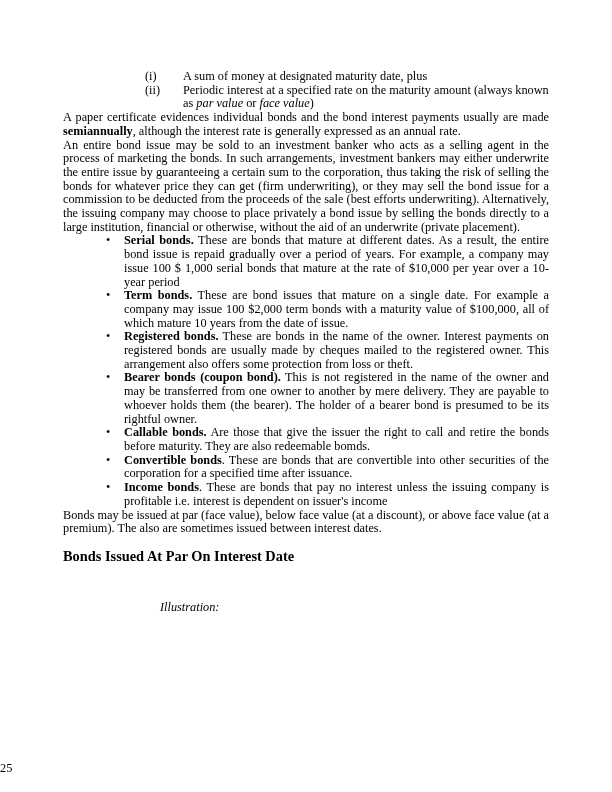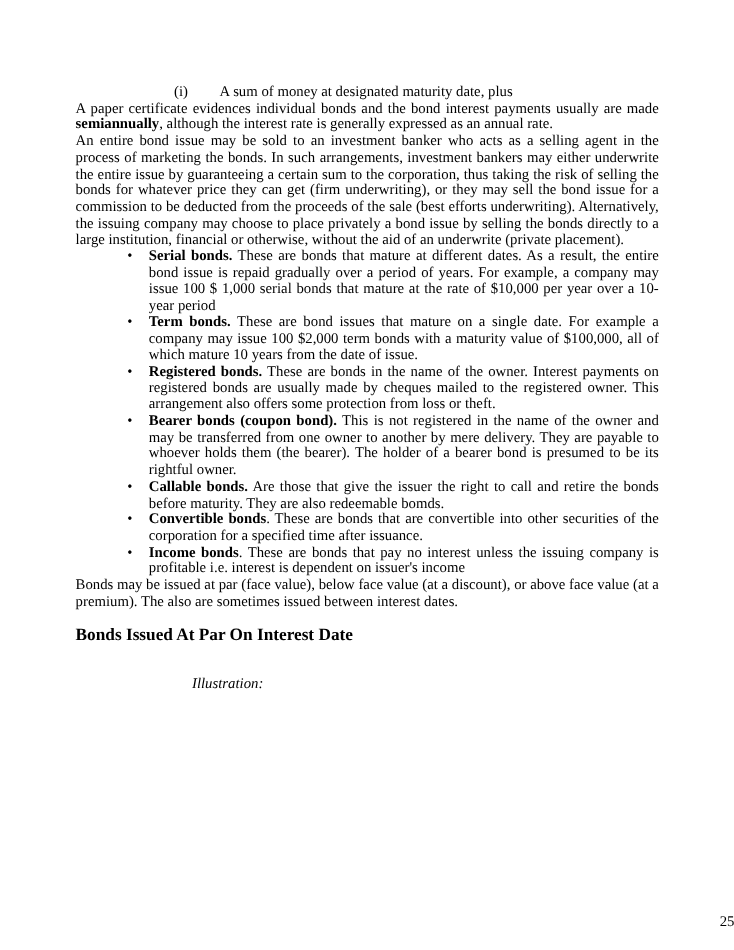--- a/index.html
+++ b/index.html
@@ -35,40 +35,44 @@
     text-align: justify;
   }
   ul.bond-list .bullet {
     position: absolute;
     left: 43px;
     top: 0;
   }
   .lead { font-weight: bold; }
   .illustration {
     font-style: italic;
-    margin-top: 27px;
+    margin-top: 37px;
     margin-left: 97px;
   }
   .page-number {
     position: absolute;
     bottom: 16px;
     left: 0;
     width: 100%;
-    text-align: right;
+    text-align: left;
   }
 </style>
 </head>
 <body>
 
 <div class="page">
 
   <div class="roman-list">
     <div class="roman-item">
       <span class="marker">(i)</span>
       <span class="roman-text">A sum of money at designated maturity date, plus</span>
+    </div>
+    <div class="roman-item">
+      <span class="marker">(ii)</span>
+      <span class="roman-text"><span>Periodic interest at a specified rate on the maturity amount (always known as </span><i>par value</i><span> or </span><i>face value</i><span>)</span></span>
     </div>
   </div>
 
   <p class="body-text"><span>A paper certificate evidences individual bonds and the bond interest payments usually are made </span><span class="emph">semiannually</span><span>, although the interest rate is generally expressed as an annual rate.</span></p>
 
   <p class="body-text">An entire bond issue may be sold to an investment banker who acts as a selling agent in the process of marketing the bonds. In such arrangements, investment bankers may either underwrite the entire issue by guaranteeing a certain sum to the corporation, thus taking the risk of selling the bonds for whatever price they can get (firm underwriting), or they may sell the bond issue for a commission to be deducted from the proceeds of the sale (best efforts underwriting). Alternatively, the issuing company may choose to place privately a bond issue by selling the bonds directly to a large institution, financial or otherwise, without the aid of an underwrite (private placement).</p>
 
 
   <ul class="bond-list">
     <li><span class="bullet">•</span><span class="lead">Serial bonds.</span><span> These are bonds that mature at different dates. As a result, the entire bond issue is repaid gradually over a period of years. For example, a company may issue 100 $ 1,000 serial bonds that mature at the rate of $10,000 per year over a 10-year period</span></li>

